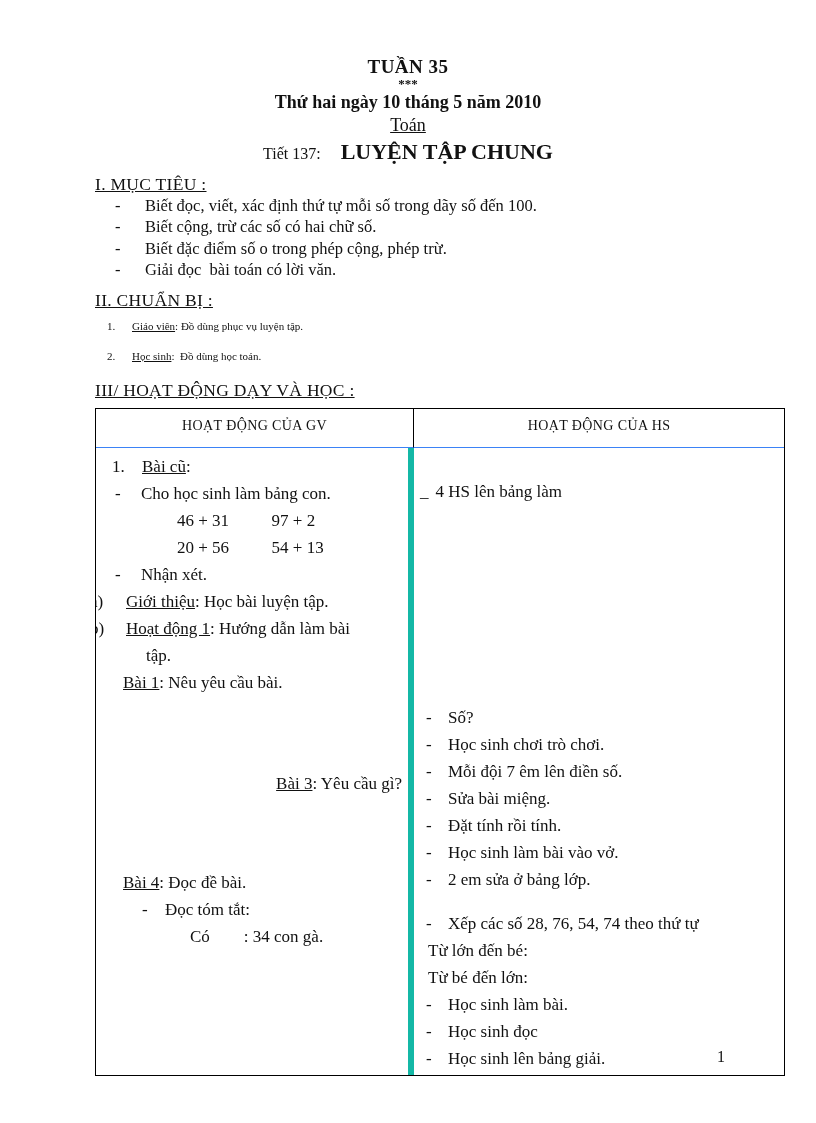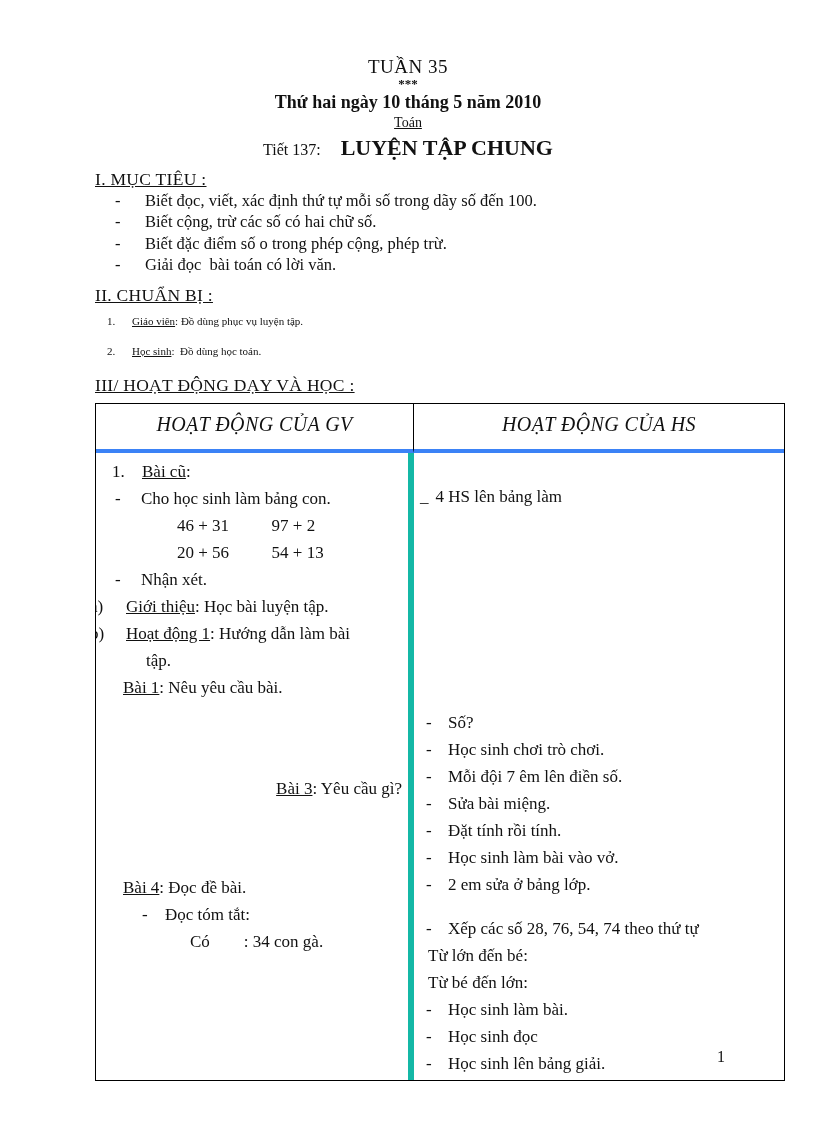--- a/index.html
+++ b/index.html
@@ -8,37 +8,37 @@
     width: 816px;
     height: 1123px;
     margin: 0 auto;
     background: #ffffff;
     font-family: "Liberation Serif", "DejaVu Serif", serif;
     color: #111;
     overflow: hidden;
   }
   
   .doc-header { padding-top: 56px; text-align: center; line-height: 1.15; }
-  .h-week   { font-size: 19px; font-weight: normal; letter-spacing: 0.5px; }
+  .h-week   { font-size: 19px; font-weight: bold; letter-spacing: 0.5px; }
   .h-stars  { font-size: 13px; font-weight: bold; line-height: 11px; }
   .h-date   { font-size: 18px; font-weight: bold; margin-top: 3px; }
-  .h-subject{ font-size: 14px; margin-top: 2px; }
+  .h-subject{ font-size: 18px; margin-top: 2px; }
   .h-lesson { font-size: 16px; margin-top: 4px; }
   .h-lesson .title { font-size: 22px; font-weight: bold; margin-left: 20px; }
   .und { text-decoration: underline; }
   
   .content { margin-left: 95px; width: 782px; }
   .sec-heading { font-size: 17.5px; margin-top: 9px; letter-spacing: 0.3px; }
   .obj-item { font-size: 16.5px; line-height: 21.5px; white-space: pre-wrap; }
   .obj-item .pre  { display: inline-block; width: 30px; margin-left: 20px; }
   .prep-item { font-size: 11px; line-height: 30px; white-space: pre-wrap; }
   .prep-item .pre { display: inline-block; width: 25px; margin-left: 12px; }
   
   .doc-table { margin-top: 7px; width: 690px; border: 1px solid #000; box-sizing: border-box; display: grid; grid-template-columns: 318px 1fr; }
-  .th { font-size: 20px; text-align: center; padding: 9px 0 13px; letter-spacing: 0.4px; border-bottom: 4px solid #3b82f6; font-style: italic; }
+  .th { font-size: 14px; text-align: center; padding: 9px 0 13px; letter-spacing: 0.4px; border-bottom: 1px solid #3b82f6; }
   .th-gv { border-right: 1px solid #000; }
   .cell { font-size: 17px; line-height: 27px; height: 622px; padding: 5px 6px 0 6px; box-sizing: content-box; overflow: hidden; }
   .cell-gv { border-right: 6px solid #14b8a6; }
   .ln { white-space: pre-wrap; }
   .ln .pre { display: inline-block; }
   .t-num .pre   { width: 30px; margin-left: 10px; }
   .t-dash .pre  { width: 26px; margin-left: 13px; }
   .t-dash-in .pre { width: 23px; margin-left: 40px; }
   .t-alpha { padding-left: 44px; text-indent: -28px; }
   .t-alpha .pre { width: auto; margin-right: 8px; }

